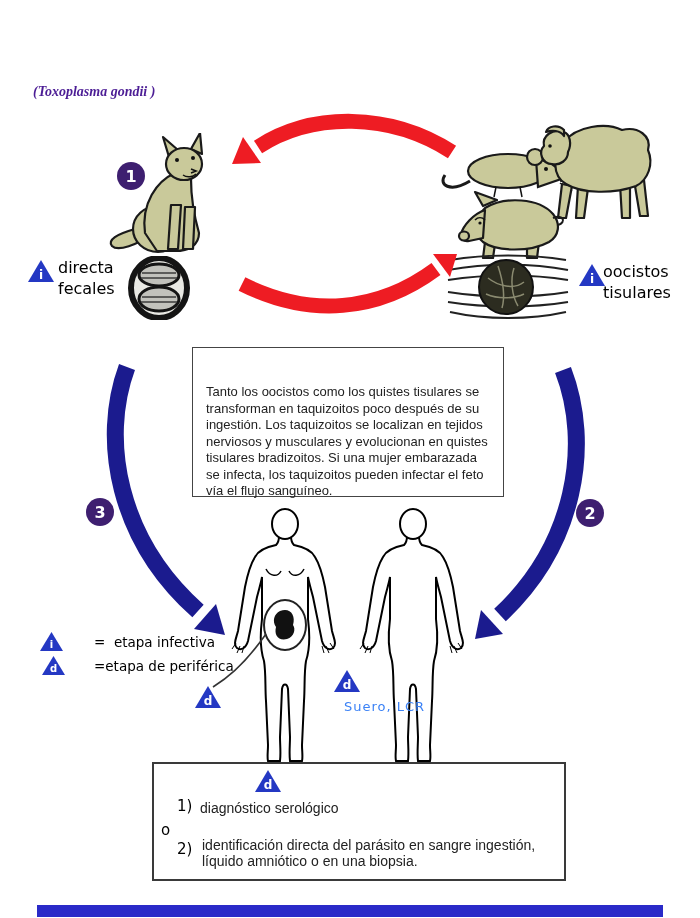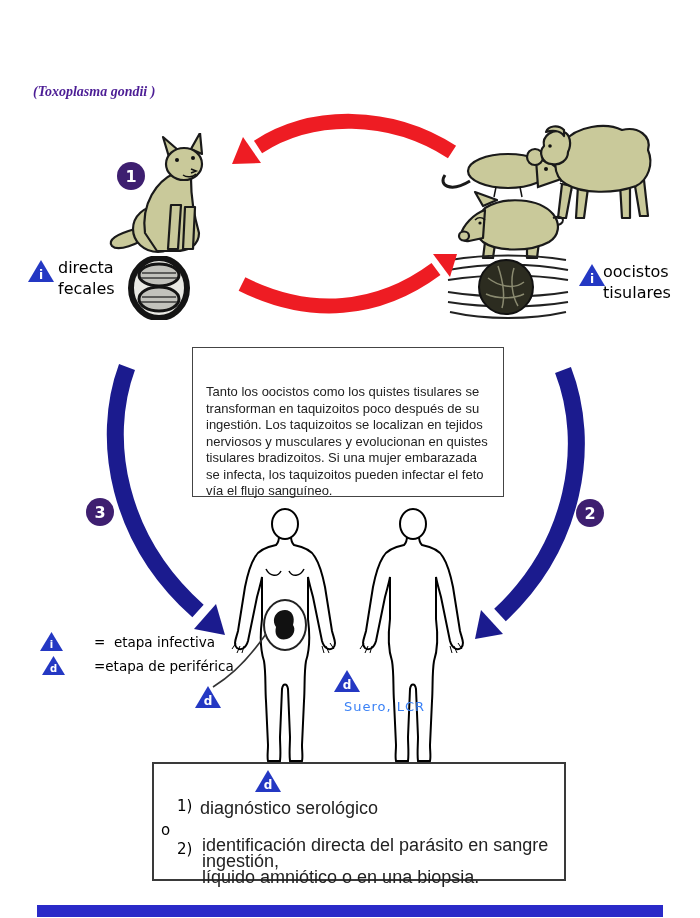--- a/index.html
+++ b/index.html
@@ -29,21 +29,21 @@
   
   .legend-row{position:absolute;font-family:"DejaVu Sans",sans-serif;font-size:13.5px;color:#000;margin-left:26px;}
   
   .descbox{position:absolute;left:192px;top:347px;width:312px;height:150px;
            border:1.5px solid #444;background:#fff;box-sizing:border-box;
            padding:36px 10px 0 13px;font-size:13px;line-height:16.5px;color:#222;}
   
   .diagbox{position:absolute;left:152px;top:762px;width:414px;height:119px;
            border:2px solid #3a3a3a;background:#fff;box-sizing:border-box;}
   .diagbox .num{position:absolute;font-family:"DejaVu Sans",sans-serif;font-size:15px;color:#000;}
-  .diagbox .txt{position:absolute;font-size:18px;color:#222;line-height:16px;}
+  .diagbox .txt{position:absolute;font-size:14px;color:#222;line-height:16px;}
   .serum{position:absolute;left:324px;top:699px;font-family:"DejaVu Sans",sans-serif;
          font-size:13px;letter-spacing:1px;color:#3b82f6;margin-left:20px;}
   .footerbar{position:absolute;left:37px;top:905px;width:626px;height:12px;background:#2a2ac8;}
   svg{display:block;}
   .overlay{position:absolute;left:0;top:0;}
 </style>
 </head>
 <body>
 
 <div class="canvas">

